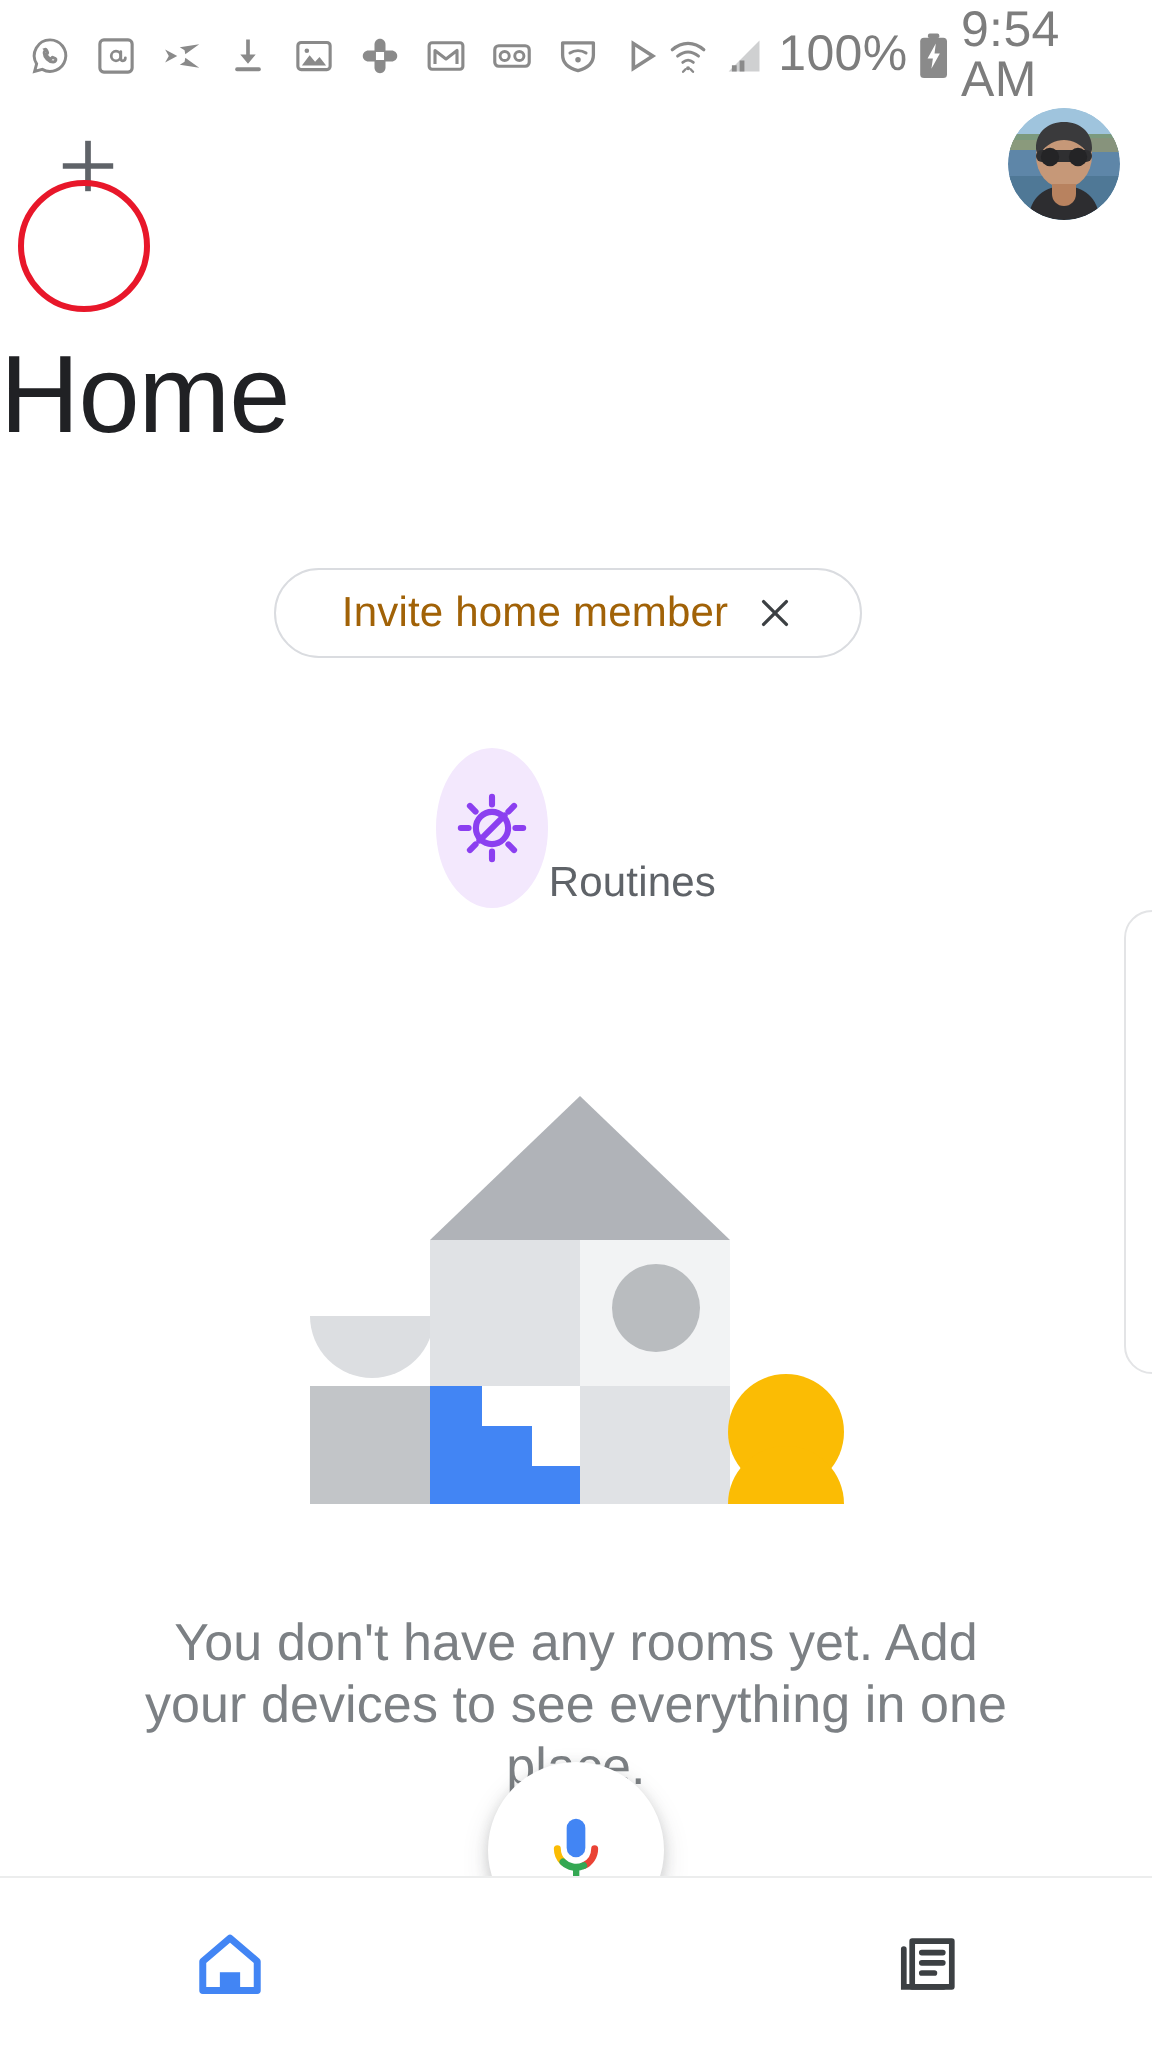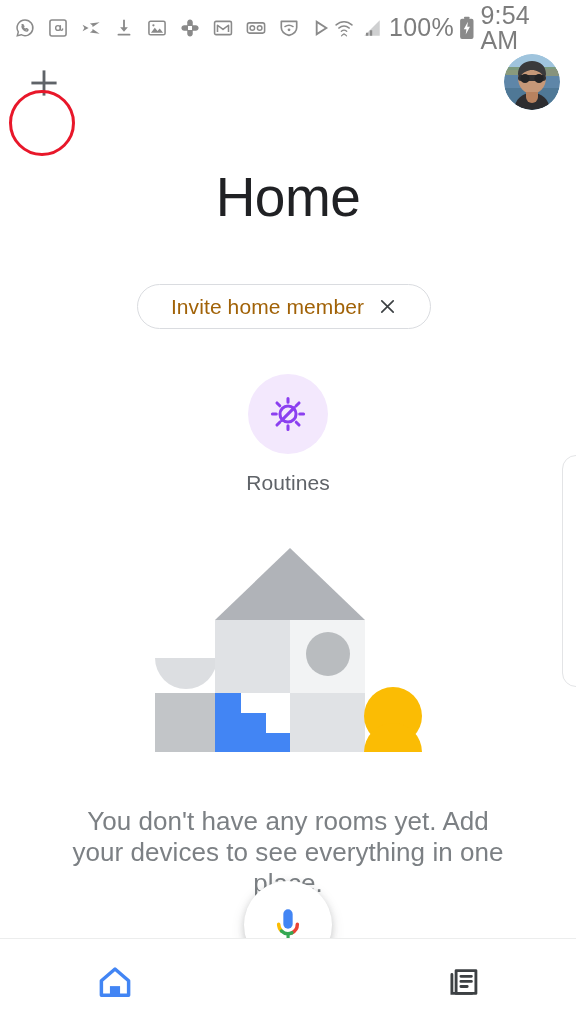--- a/index.html
+++ b/index.html
@@ -40,40 +40,40 @@
     border:3px solid #e8172a; border-radius:50%;
   }
   .avatar{
     position:absolute; right:16px; top:14px; width:56px; height:56px;
     border-radius:50%; overflow:hidden;
   }
 
   
   .page-title{
     position:absolute; top:167px; left:0; width:576px;
-    text-align:center; font-size:55px; font-weight:400;
+    text-align:left; font-size:55px; font-weight:400;
     color:#202124; letter-spacing:-.5px; line-height:1.1;
   }
 
   
   .chip{
     position:absolute; top:284px; left:137px; width:294px; height:45px;
     border:1px solid #dadce0; border-radius:23px;
     display:flex; align-items:center; justify-content:center; gap:14px;
     background:#fff;
   }
   .chip-label{ font-size:21px; color:#a16207; letter-spacing:.1px; }
   .chip-x{ width:19px; height:19px; display:block; }
 
   
   .actions{
     position:absolute; top:374px; left:0; width:576px;
     display:flex; justify-content:center; gap:60px;
   }
-  .action{ width:140px; display:flex; flex-direction:column; align-items:center; }
+  .action{ width:140px; display:flex; flex-direction:row; align-items:flex-end; }
   .action-circle{
     width:80px; height:80px; border-radius:50%;
     display:flex; align-items:center; justify-content:center;
   }
   .routines-circle{ background:#f3e8fd; }
   .settings-circle{ border:1px solid #b8b9bb; background:#fff; }
   .action-label{
     margin-top:17px; font-size:21px; color:#5f6368; letter-spacing:.1px;
   }
 

